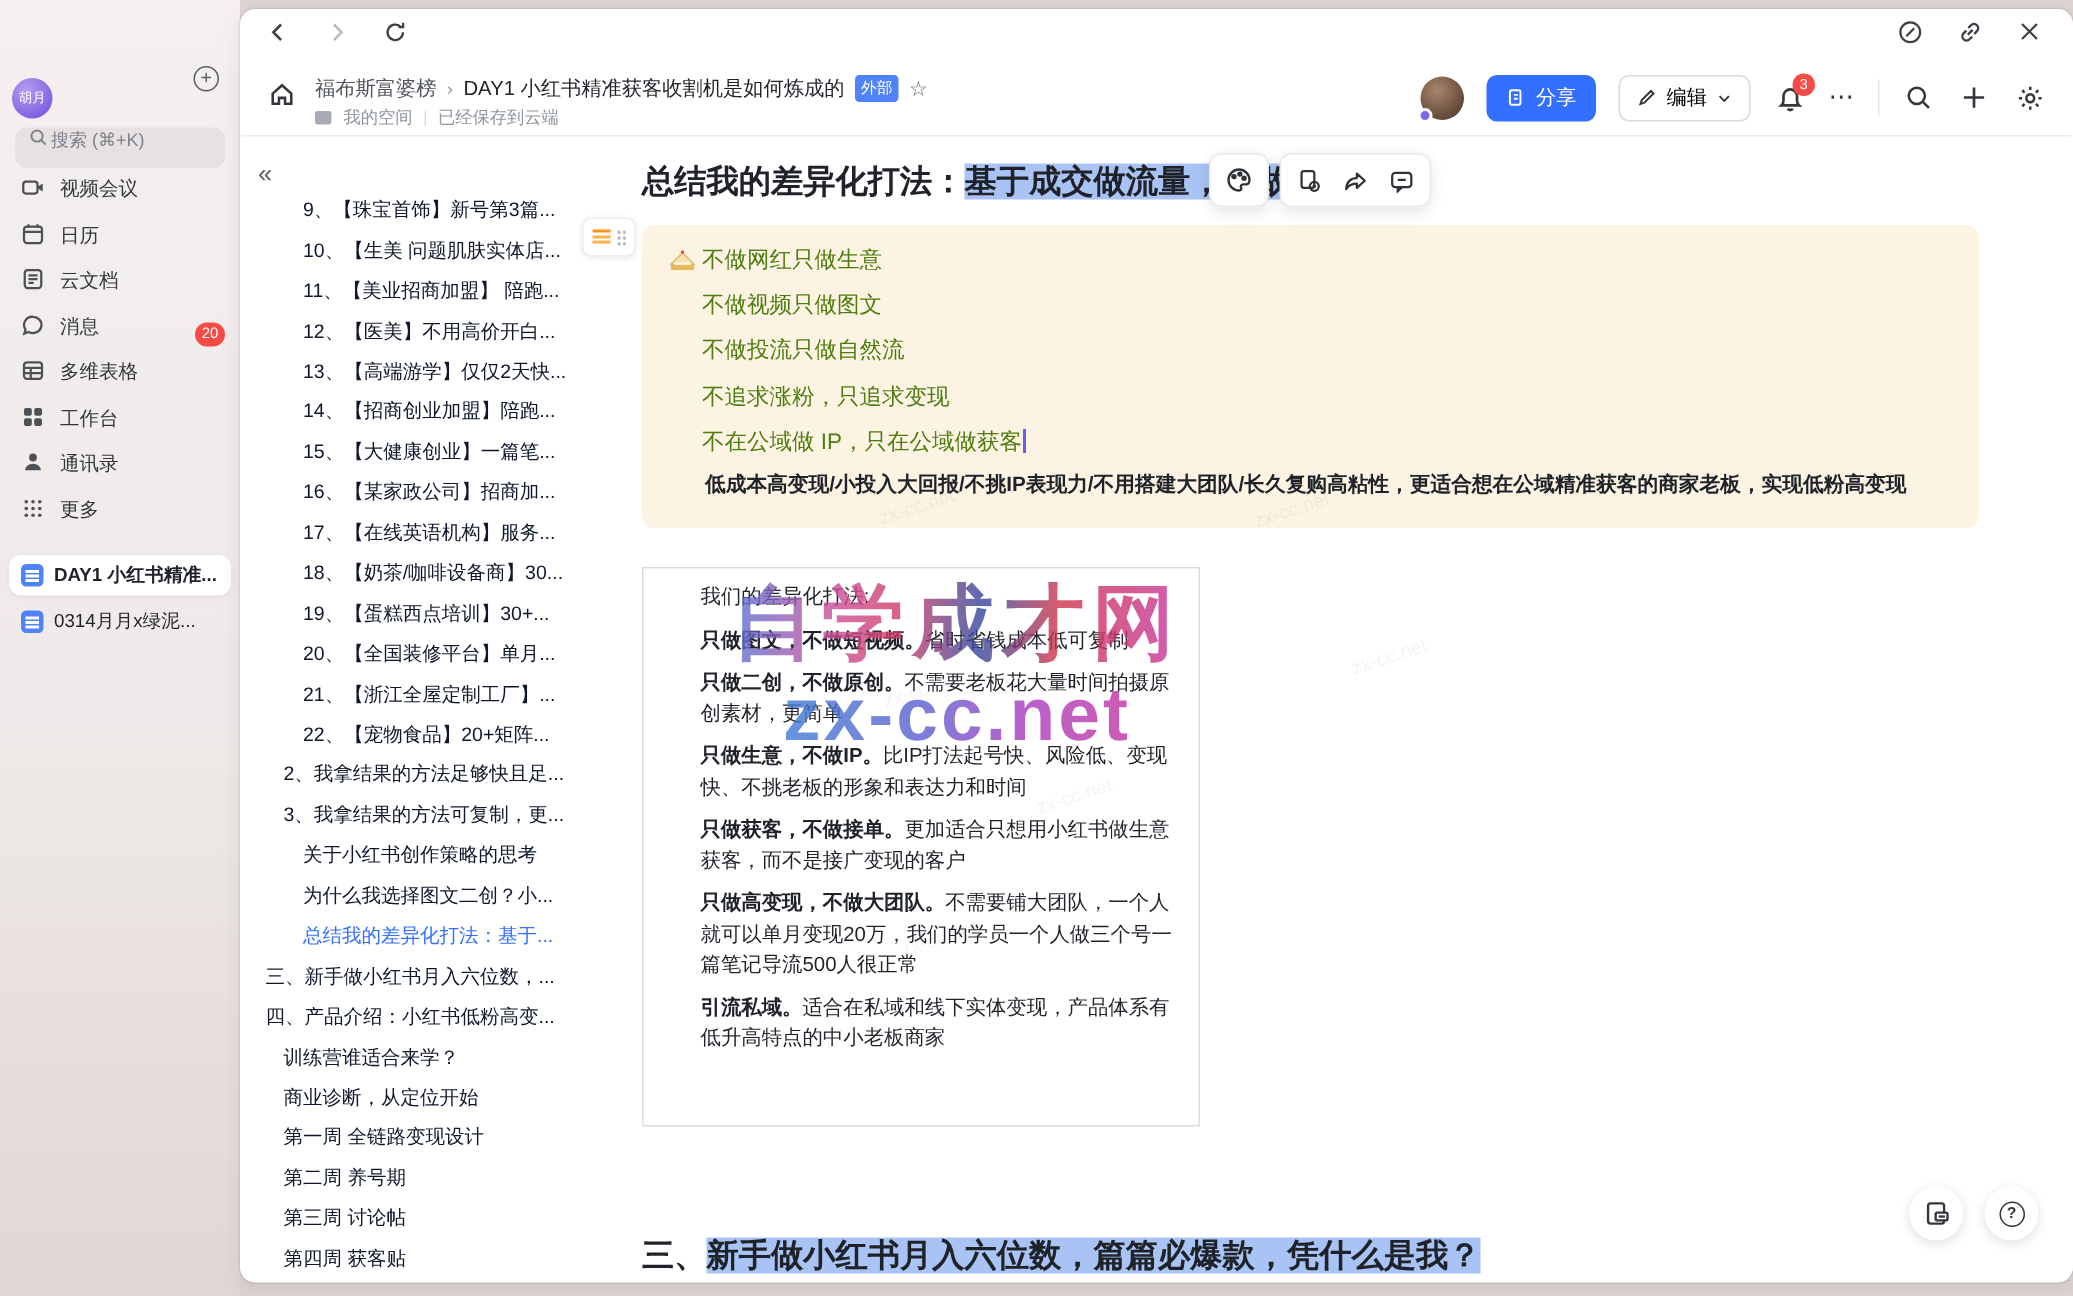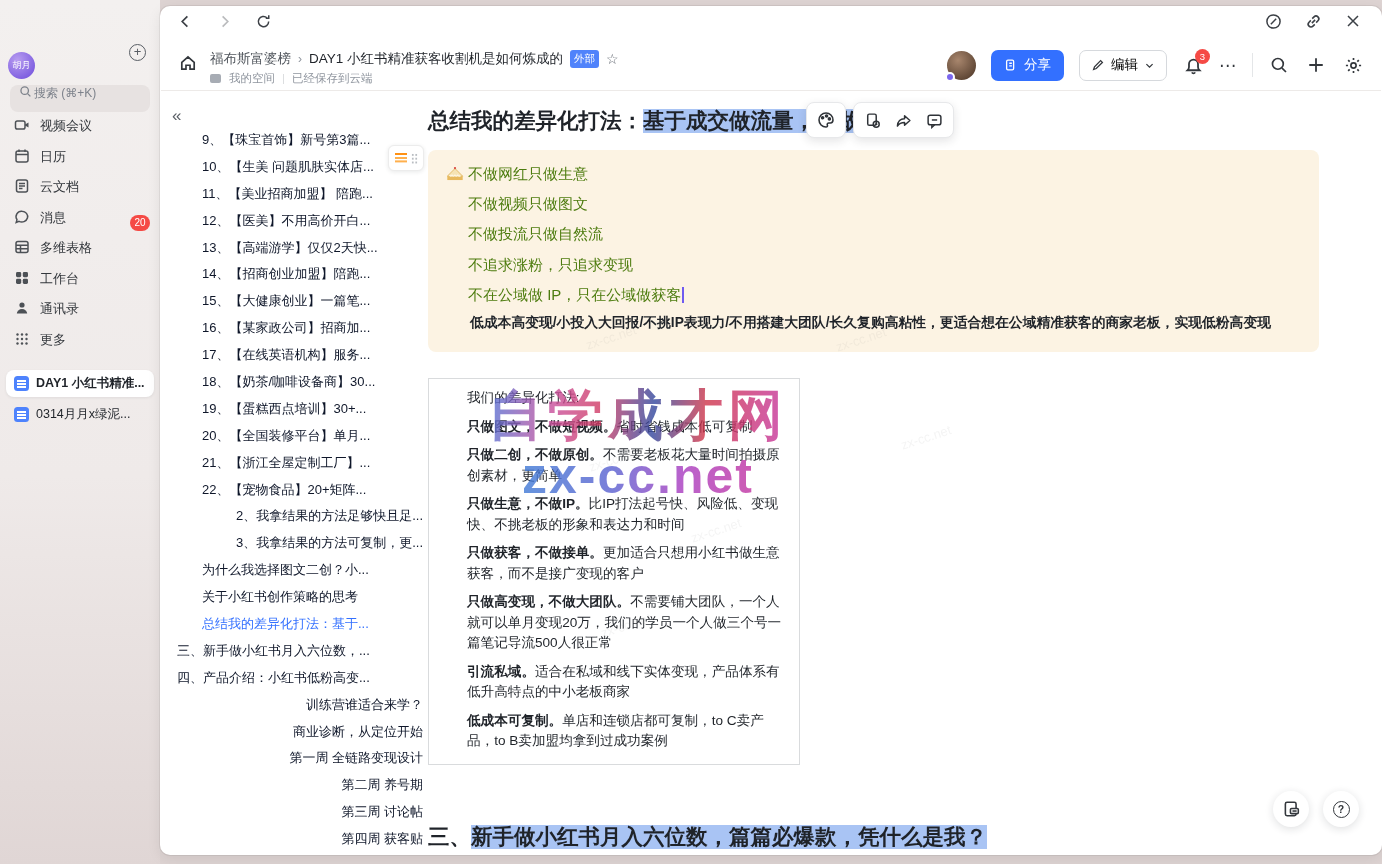--- a/index.html
+++ b/index.html
@@ -65,21 +65,21 @@
                 color:#fff; font-size:9.5px; display:flex; align-items:center; justify-content:center; padding:0 3px; }
   .more-dots { font-size:17px; color:#33373c; letter-spacing:1px; }
   .hdr-divider { width:1px; height:24px; background:#e4e6e8; }
   .header-sep { position:absolute; left:161px; top:90px; width:1220px; height:1px; background:#edeae8; }
 
   
   .toc-collapse { position:absolute; left:172px; top:106px; font-size:17px; color:#5a5f66; }
   .toc { position:absolute; left:165px; top:127px; width:258px; }
   .toc-item { height:26.9px; line-height:26.9px; font-size:13px; color:#0f172a; white-space:nowrap; overflow:hidden; }
   .toc-item.lv0 { padding-left:12px; }
-  .toc-item.lv1 { padding-left:24px;text-align:right; }
+  .toc-item.lv1 { padding-left:24px; }
   .toc-item.lv2 { padding-left:37px; }
   .toc-item.active { color:#3370ff; }
   .outline-widget { position:absolute; left:388px; top:145px; width:36px; height:26px; background:#fff; border:1px solid #ececec;
                     border-radius:6px; box-shadow:0 1px 4px rgba(31,35,41,.1); display:flex; align-items:center; justify-content:center; gap:4px; }
   .ow-lines { width:12px; height:10px; border-top:2.4px solid #ff9114; position:relative; }
   .ow-lines:before { content:""; position:absolute; left:0; top:2px; width:12px; height:1.6px; background:#ffb04d; box-shadow:0 3.4px 0 #ffb04d; }
   .ow-dots { width:7px; height:11px; background-image:radial-gradient(#b9bdc2 1px, transparent 1.2px); background-size:3.5px 3.8px; }
 
   
   .h1 { position:absolute; left:428px; top:106px; font-size:21.5px; font-weight:700; color:#1f2329; white-space:nowrap; }
@@ -334,22 +334,22 @@
     <div class="toc-item lv2">15、【大健康创业】一篇笔...</div>
     <div class="toc-item lv2">16、【某家政公司】招商加...</div>
     <div class="toc-item lv2">17、【在线英语机构】服务...</div>
     <div class="toc-item lv2">18、【奶茶/咖啡设备商】30...</div>
     <div class="toc-item lv2">19、【蛋糕西点培训】30+...</div>
     <div class="toc-item lv2">20、【全国装修平台】单月...</div>
     <div class="toc-item lv2">21、【浙江全屋定制工厂】...</div>
     <div class="toc-item lv2">22、【宠物食品】20+矩阵...</div>
     <div class="toc-item lv1">2、我拿结果的方法足够快且足...</div>
     <div class="toc-item lv1">3、我拿结果的方法可复制，更...</div>
+    <div class="toc-item lv2">关于小红书创作策略的思考</div>
     <div class="toc-item lv2">为什么我选择图文二创？小...</div>
-    <div class="toc-item lv2">关于小红书创作策略的思考</div>
     <div class="toc-item lv2 active">总结我的差异化打法：基于...</div>
     <div class="toc-item lv0">三、新手做小红书月入六位数，...</div>
     <div class="toc-item lv0">四、产品介绍：小红书低粉高变...</div>
     <div class="toc-item lv1">训练营谁适合来学？</div>
     <div class="toc-item lv1">商业诊断，从定位开始</div>
     <div class="toc-item lv1">第一周 全链路变现设计</div>
     <div class="toc-item lv1">第二周 养号期</div>
     <div class="toc-item lv1">第三周 讨论帖</div>
     <div class="toc-item lv1">第四周 获客贴</div>
   </div>
@@ -408,21 +408,20 @@
   </div>
 
   <div class="tbl">
     <p>我们的差异化打法:</p>
     <p><b>只做图文，不做短视频。</b><span>省时省钱成本低可复制</span></p>
     <p><b>只做二创，不做原创。</b><span>不需要老板花大量时间拍摄原创素材，更简单</span></p>
     <p><b>只做生意，不做IP。</b><span>比IP打法起号快、风险低、变现快、不挑老板的形象和表达力和时间</span></p>
     <p><b>只做获客，不做接单。</b><span>更加适合只想用小红书做生意获客，而不是接广变现的客户</span></p>
     <p><b>只做高变现，不做大团队。</b><span>不需要铺大团队，一个人就可以单月变现20万，我们的学员一个人做三个号一篇笔记导流500人很正常</span></p>
     <p><b>引流私域。</b><span>适合在私域和线下实体变现，产品体系有低升高特点的中小老板商家</span></p>
-    <p><b>低成本可复制。</b><span>单店和连锁店都可复制，to C卖产品，to B卖加盟均拿到过成功案例</span></p>
   </div>
 
   <div class="watermark">
     <div class="wm1">自学成才网</div>
     <div class="wm2">zx-cc.net</div>
   </div>
   <div class="wm-tile" style="left:585px; top:330px;">zx-cc.net</div>
   <div class="wm-tile" style="left:835px; top:332px;">zx-cc.net</div>
   <div class="wm-tile" style="left:588px; top:452px;">zx-cc.net</div>
   <div class="wm-tile" style="left:690px; top:523px;">zx-cc.net</div>

